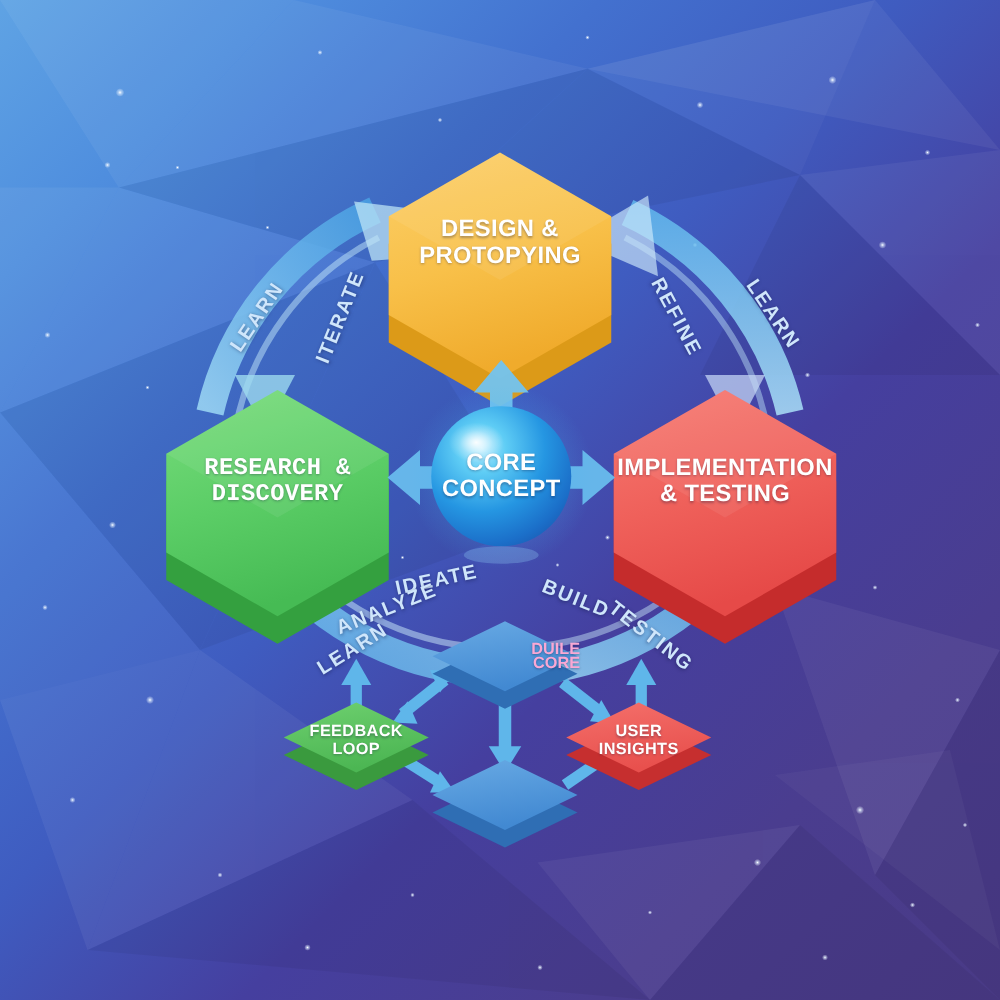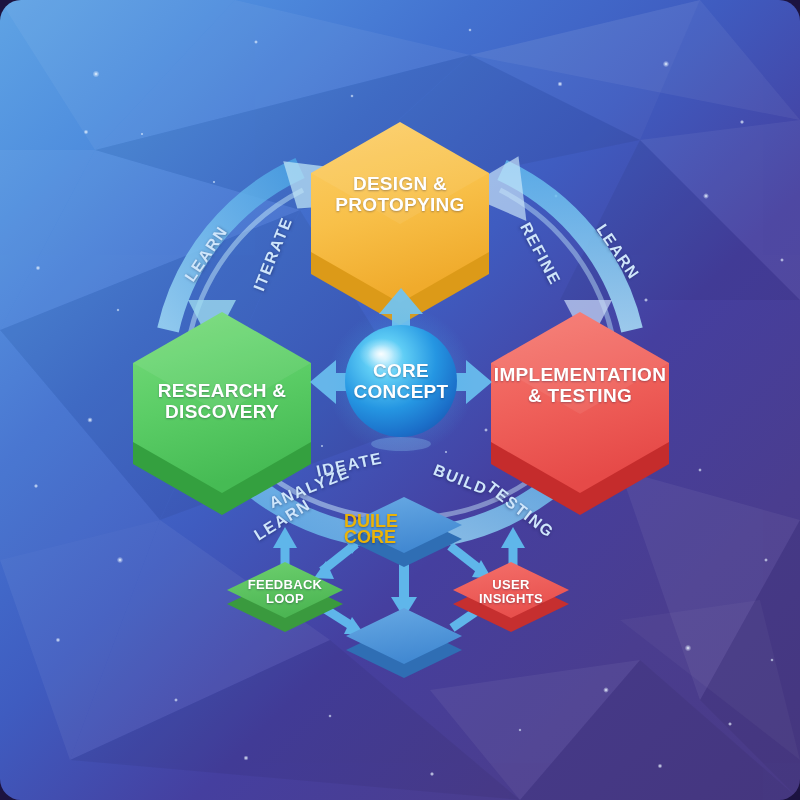--- a/index.html
+++ b/index.html
@@ -9,21 +9,20 @@
     background: #1c1340;
   }
   body {
     font-family: "Liberation Sans", sans-serif;
   }
   #stage {
     position: relative;
     width: 800px;
     height: 800px;
     overflow: hidden;
-    border-radius: 21px;
   }
   #bg-base {
     position: absolute;
     inset: 0;
     background: linear-gradient(135deg,
         #5fa3e4 0%,
         #4f8ede 14%,
         #4371cf 30%,
         #3f5cc0 45%,
         #453f9f 62%,
@@ -67,24 +66,24 @@
     font-size: 16px;
     letter-spacing: 1.6px;
     text-shadow: 0 1px 3px rgba(18,24,70,0.5);
     pointer-events: none;
     white-space: nowrap;
     transform-origin: 50% 50%;
   }
   .garbled {
     position: absolute;
     width: 120px;
-    text-align: left;
+    text-align: right;
     font-weight: bold;
-    font-size: 18px;
-    color: #eab308;
+    font-size: 13px;
+    color: #f9a8d4;
     line-height: 1.05;
     text-shadow: 0 1px 2px rgba(20,20,60,0.4);
     pointer-events: none;
   }
   .garbled span { display: block; }
   .garbled .g2 { margin-top: -3px; }
 </style>
 </head>
 <body>
 
@@ -357,21 +356,21 @@
     </g>
     <g>
       <polygon points="404,608 462,636 404,664 346,636" fill="#2f6eb4" transform="translate(0,14)"></polygon>
       <polygon points="404,608 462,636 404,664 346,636" fill="url(#gradBlueNode)"></polygon>
     </g>
   </svg>
 
   <div class="label-text hex-label" style="left:285px; top:173px;">DESIGN &amp;
 PROTOPYING</div>
 
-  <div class="label-text hex-label" style="left:107px; top:380px;">RESEARCH &amp;
+  <div class="label-text hex-label" style="left:107px; top:364px;font-family:Liberation Mono, monospace;">RESEARCH &amp;
 DISCOVERY</div>
 
   <div class="label-text core-label" style="left:331px; top:360px;">CORE
 CONCEPT</div>
 
   <div class="label-text hex-label" style="left:465px; top:364px;">IMPLEMENTATION
 &amp; TESTING</div>
 
   <div class="arc-label" style="left:175px; top:245px; transform:rotate(-56deg);">LEARN</div>
   <div class="arc-label" style="left:234px; top:245px; transform:rotate(-68deg);">ITERATE</div>

